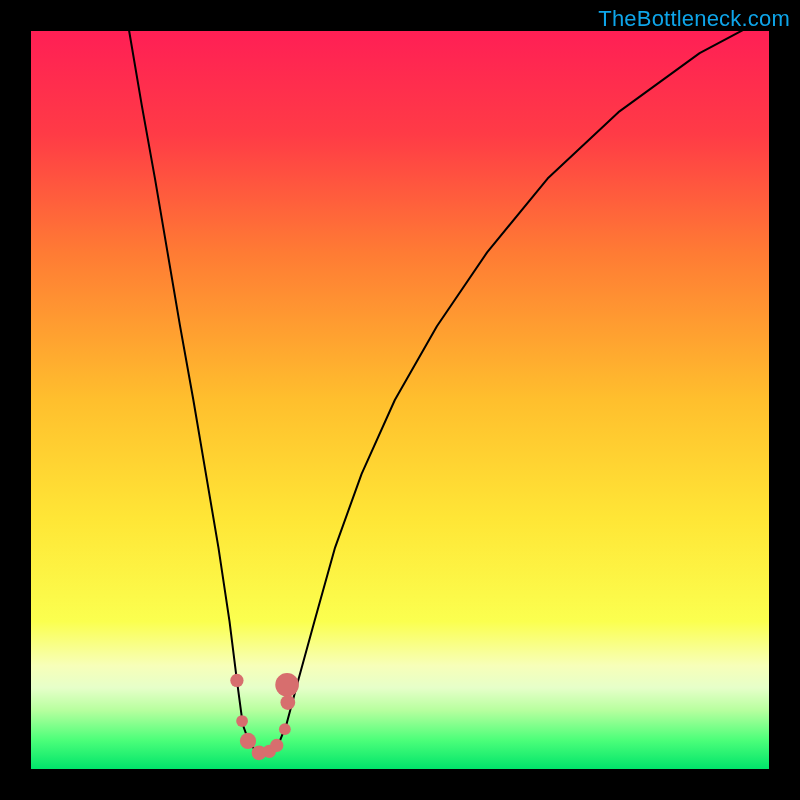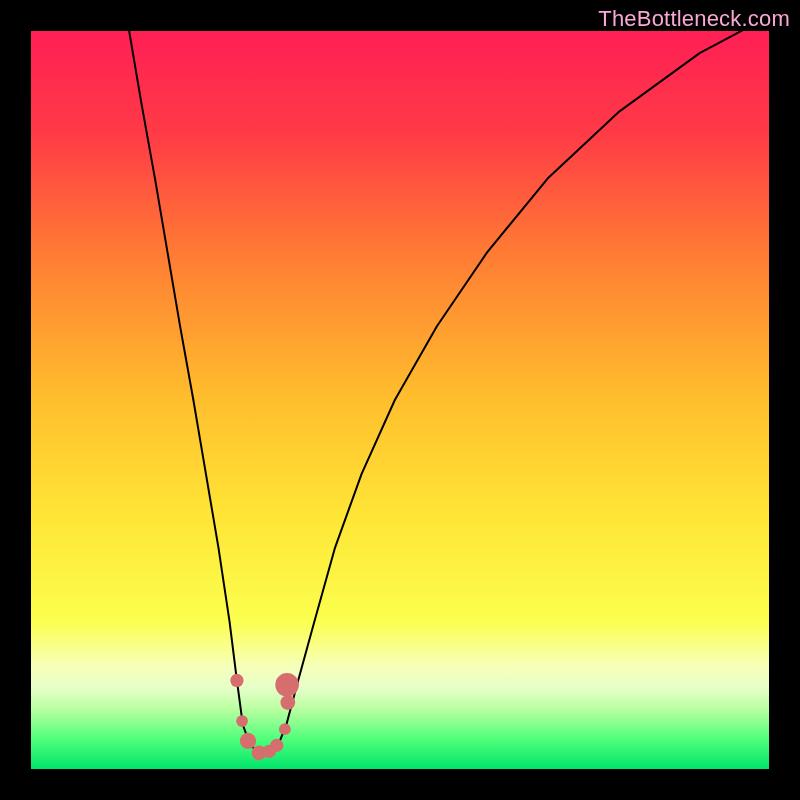--- a/index.html
+++ b/index.html
@@ -22,21 +22,21 @@
     left: 31px;
     top: 31px;
     width: 738px;
     height: 738px;
     
   }
   .watermark {
     position: absolute;
     top: 6px;
     right: 10px;
-    color: #f9a8d4;
+    color: #0ea5e9;
     font-size: 22px;
     font-weight: 500;
     letter-spacing: 0.2px;
   }
   svg.curve {
     position: absolute;
     left: 31px;
     top: 31px;
     width: 738px;
     height: 738px;

